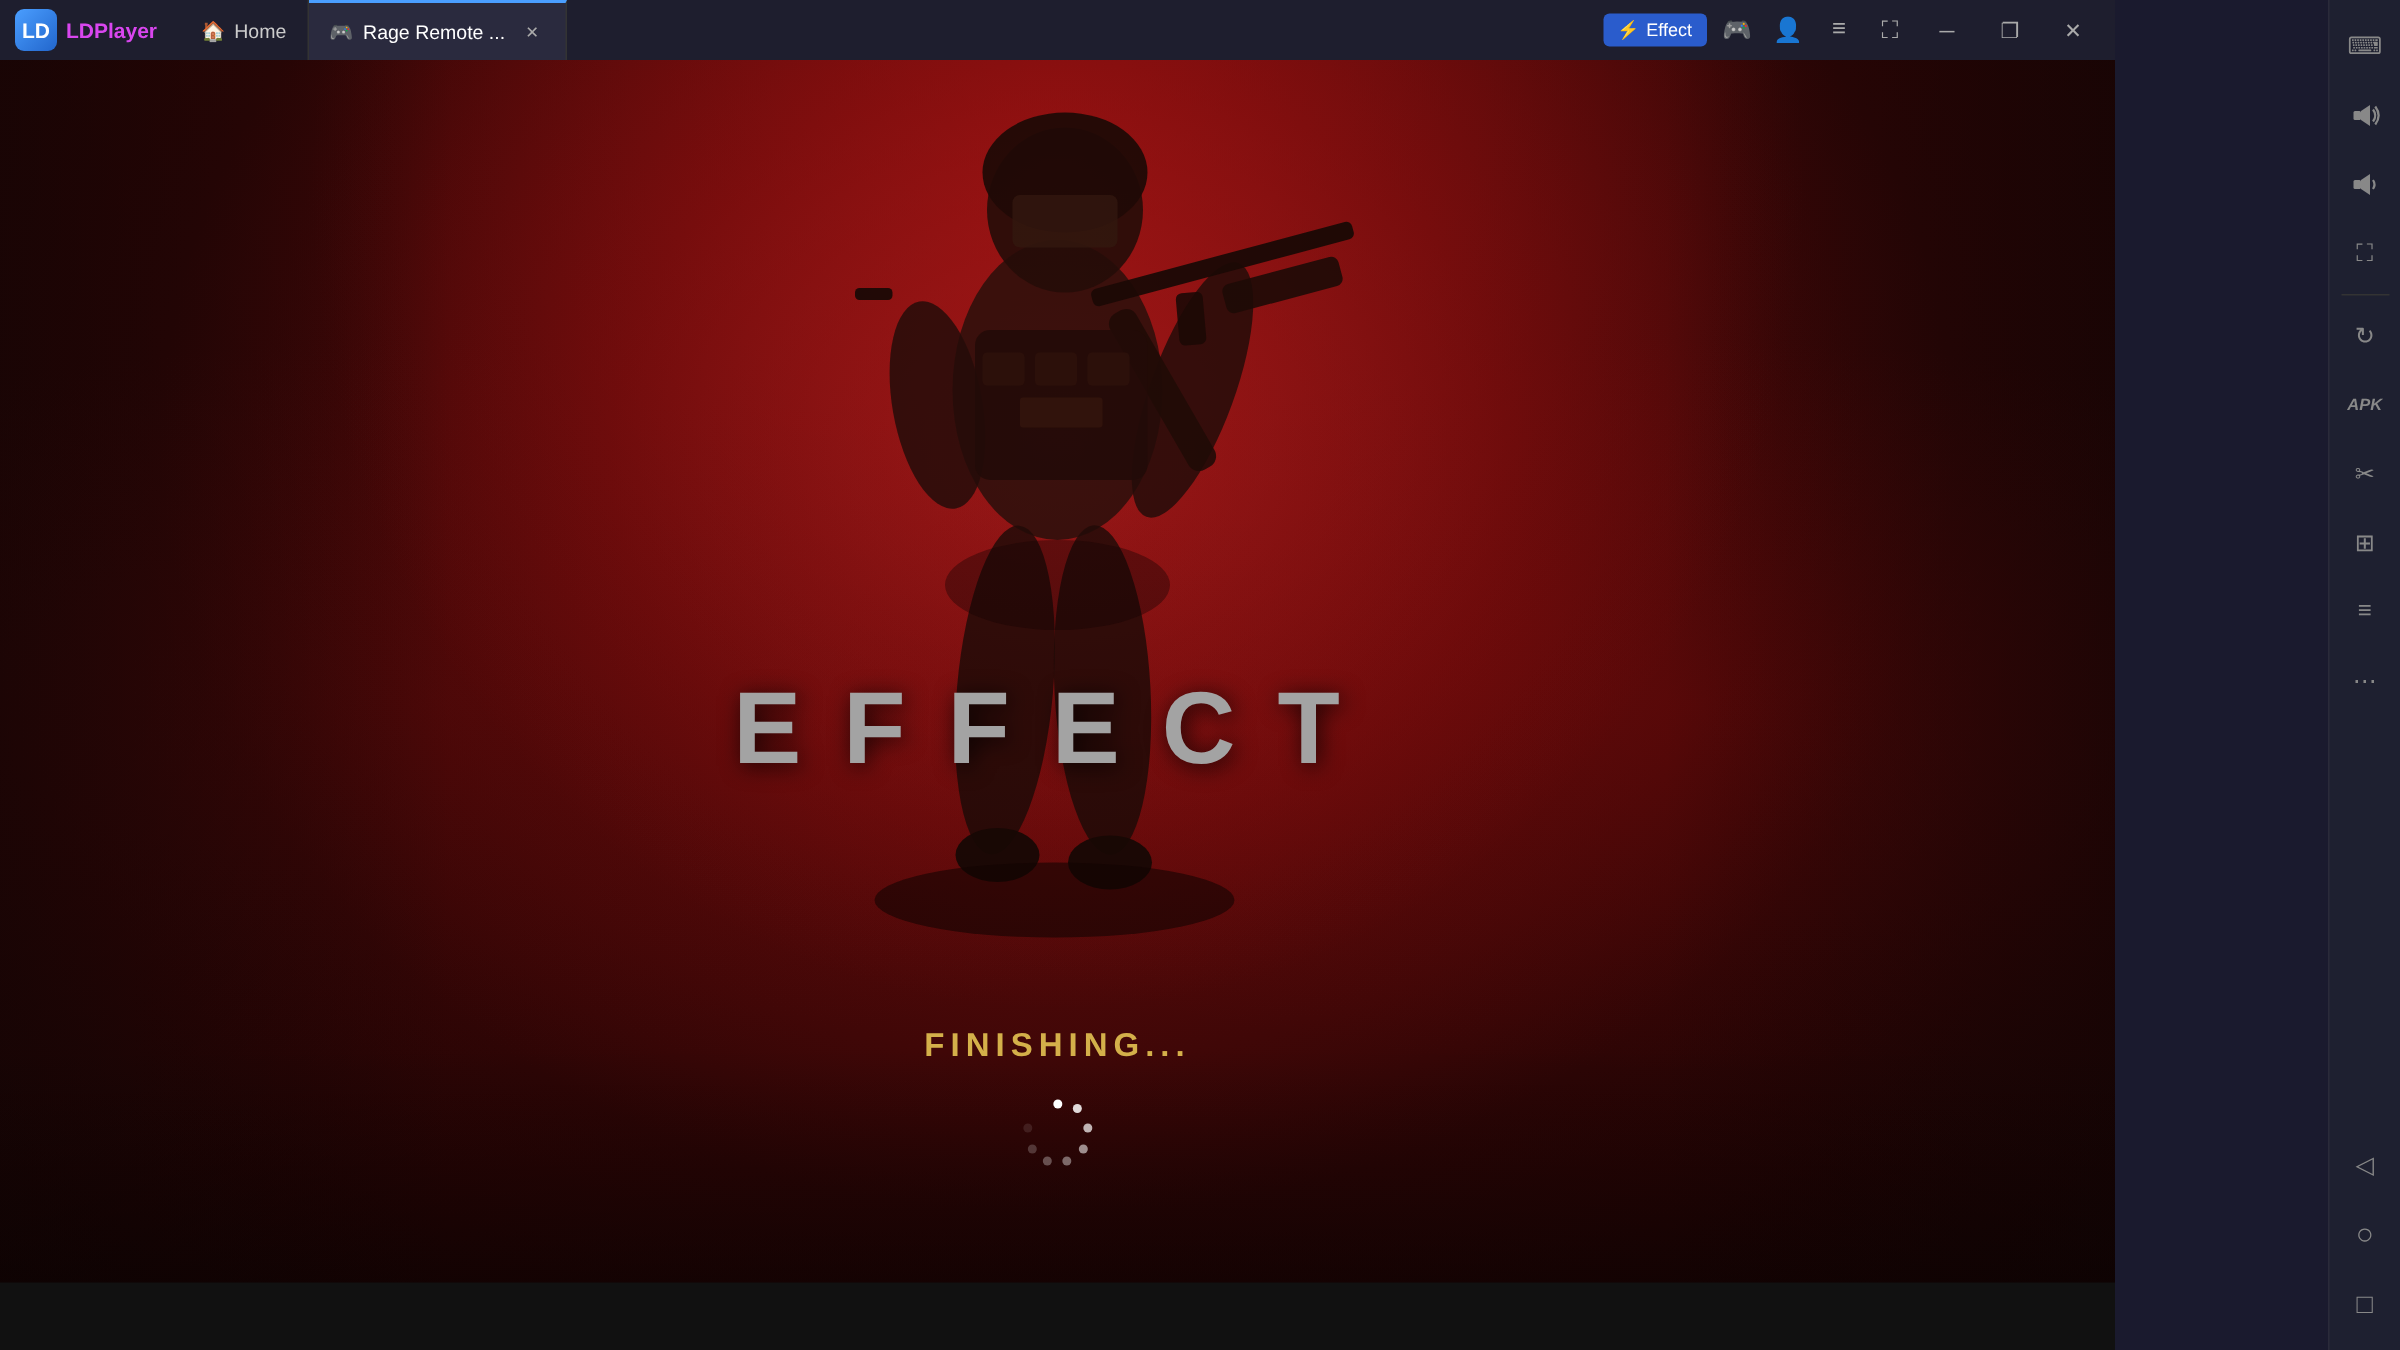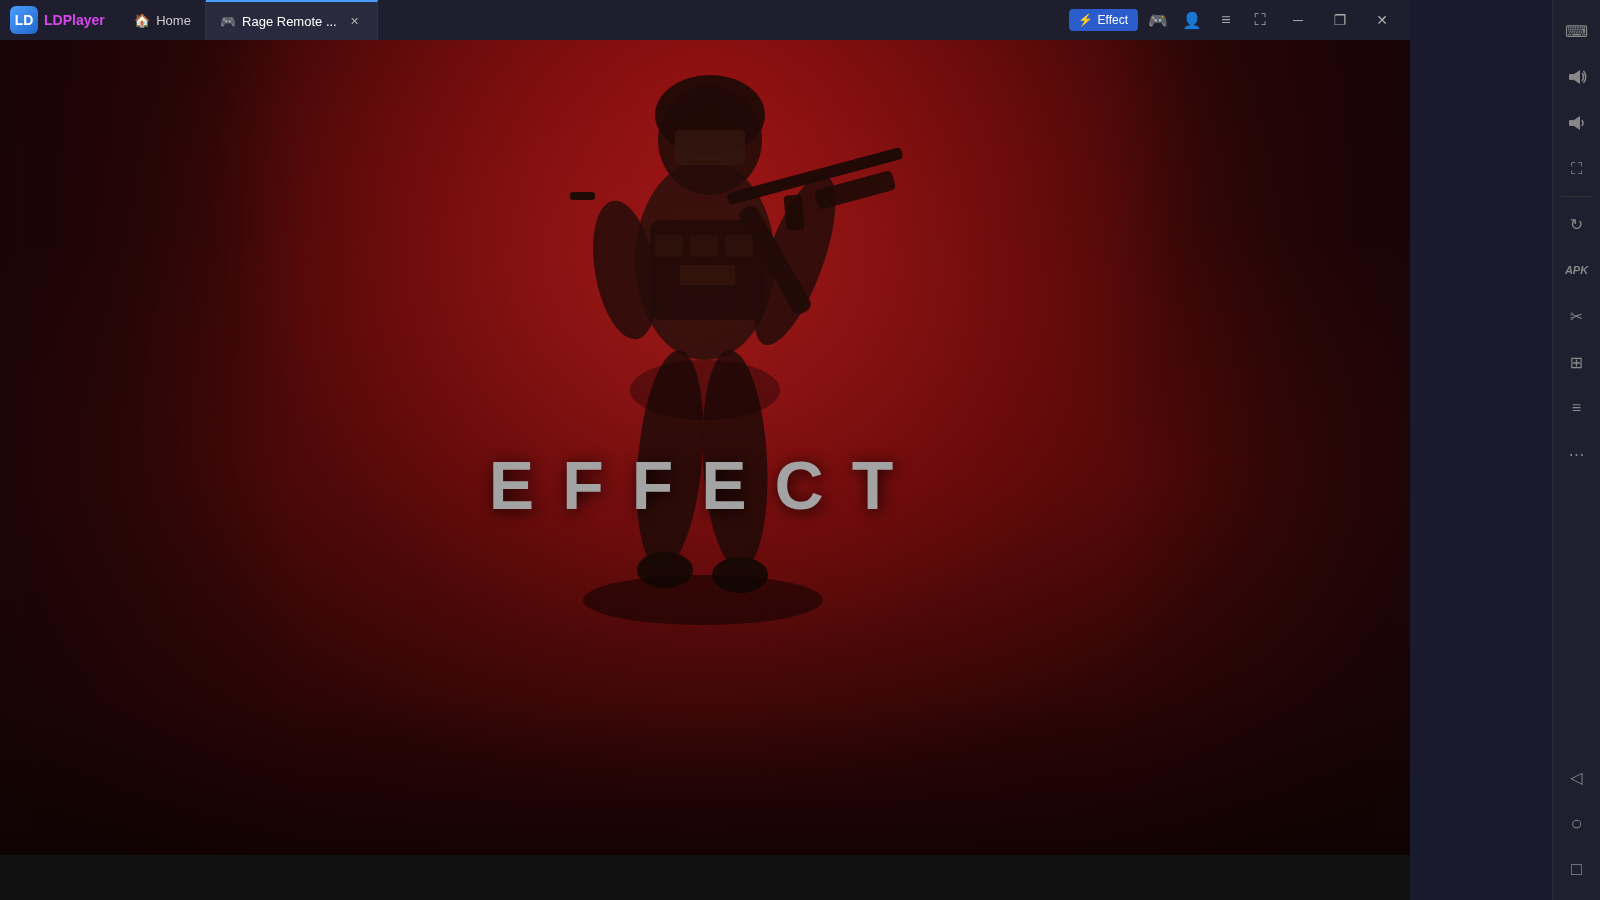--- a/index.html
+++ b/index.html
@@ -426,20 +426,39 @@
       <rect x="115" y="152" width="25" height="8" rx="3" fill="rgba(15,8,4,0.95)"></rect>
 
       <ellipse cx="250" cy="350" rx="75" ry="30" fill="rgba(10,2,2,0.4)"></ellipse>
     </svg>
   </div>
 
   <div class="game-title-area">
     <div class="effect-text">EFFECT</div>
   </div>
 
+  <div class="loading-area">
+    <div class="finishing-text">FINISHING...</div>
+
+    <div class="spinner">
+      <div class="spinner-container">
+        <svg width="50" height="50" viewBox="0 0 50 50">
+
+          <circle cx="25" cy="6" r="3" fill="white" opacity="1"></circle>
+          <circle cx="38" cy="9" r="3" fill="white" opacity="0.85"></circle>
+          <circle cx="45" cy="22" r="3" fill="white" opacity="0.7"></circle>
+          <circle cx="42" cy="36" r="3" fill="white" opacity="0.55"></circle>
+          <circle cx="31" cy="44" r="3" fill="white" opacity="0.4"></circle>
+          <circle cx="18" cy="44" r="3" fill="white" opacity="0.3"></circle>
+          <circle cx="8" cy="36" r="3" fill="white" opacity="0.2"></circle>
+          <circle cx="5" cy="22" r="3" fill="white" opacity="0.1"></circle>
+        </svg>
+      </div>
+    </div>
+  </div>
 
   <div class="bottom-bar"></div>
 </div>
 
 <div class="right-sidebar">
   <div class="sidebar-icon-btn">⌨</div>
   <div class="sidebar-icon-btn">
     <svg width="20" height="20" viewBox="0 0 20 20" fill="#888">
       <rect x="2" y="7" width="5" height="6" rx="1"></rect>
       <polygon points="7,7 13,3 13,17 7,13"></polygon>

